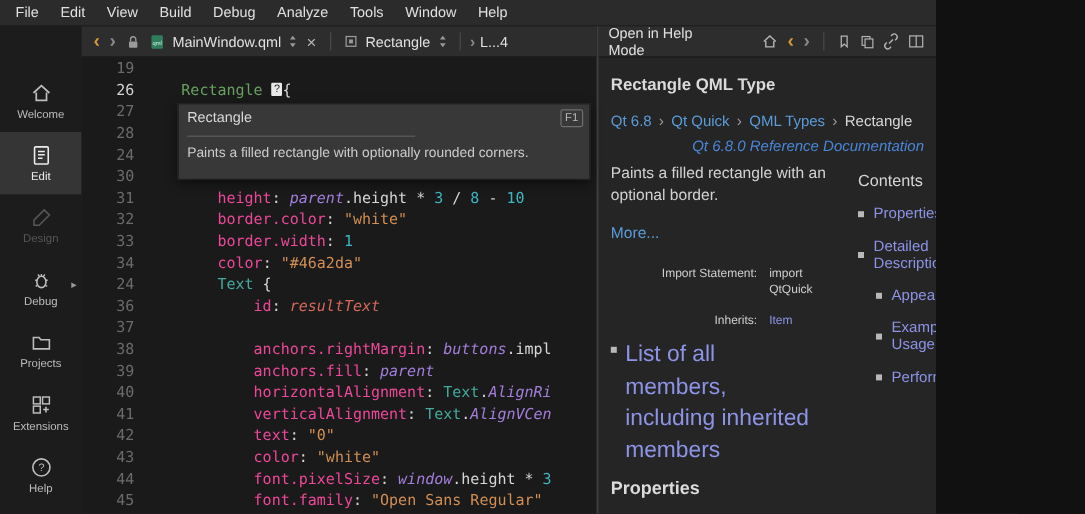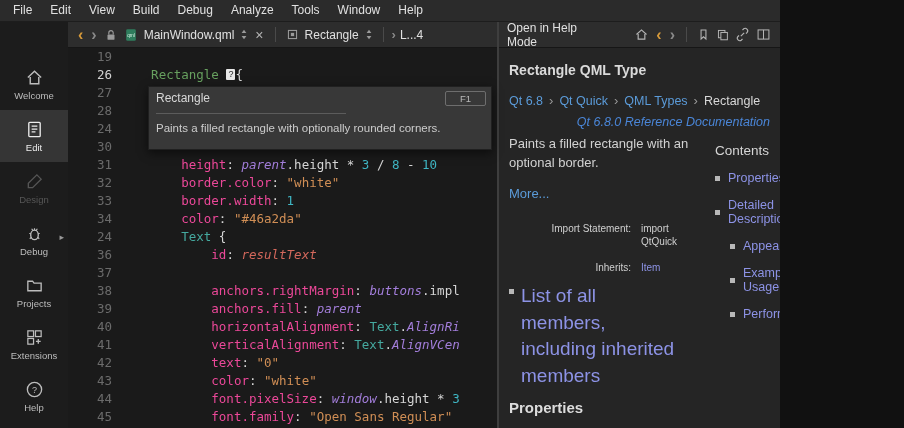--- a/index.html
+++ b/index.html
@@ -46,21 +46,21 @@
   .c-str { color:#d08e55; }
   .c-num { color:#3fb6c4; }
   .c-bnd { color:#a37edb; font-style:italic; }
   .c-idv { color:#d4685c; font-style:italic; }
   .c-curs { display:inline-block; background:#e8e8e8; color:#222; font-size:9px; line-height:11px; padding:0 2px; border-radius:1px; font-family:"Liberation Sans", sans-serif; transform:translateY(-2px); }
 
   
   .tooltip { position:absolute; left:80px; top:64px; width:344px; height:64px; background:#383838; border:1px solid #202020; box-shadow:0 3px 9px rgba(0,0,0,.55); z-index:5; font-family:"Liberation Sans", sans-serif; }
   .tooltip-head { display:flex; justify-content:space-between; align-items:flex-start; padding:4px 5px 0 7px; height:24px; }
   .tooltip-title { font-size:12px; color:#d8d8d8; }
-  .f1-badge { font-size:9.5px; color:#b8b8b8; border:1px solid #6e6e6e; border-radius:2px; padding:0 14px; line-height:13px; }
+  .f1-badge { font-size:9.5px; color:#b8b8b8; border:1px solid #6e6e6e; border-radius:2px; padding:0 3px; line-height:13px; }
   .tooltip-rule { border:none; border-top:1px solid #5c5c5c; width:190px; margin:2px 0 8px 7px; }
   .tooltip-desc { font-size:11.5px; color:#cccccc; padding:0 7px; }
 
   .splitter { width:2px; flex:none; background:#3e3e3e; }
 
   
   .help-pane { flex:1; display:flex; flex-direction:column; background:#252525; min-width:0; }
   .help-content { flex:1; display:flex; flex-direction:column; padding:6px 10px 0 10px; color:#d2d2d2; overflow:hidden; }
   .help-title { font-size:14px; font-weight:bold; color:#dadada; margin-top:8px; }
   .breadcrumb { display:flex; align-items:center; margin-top:15px; font-size:12.5px; flex-wrap:nowrap; }

